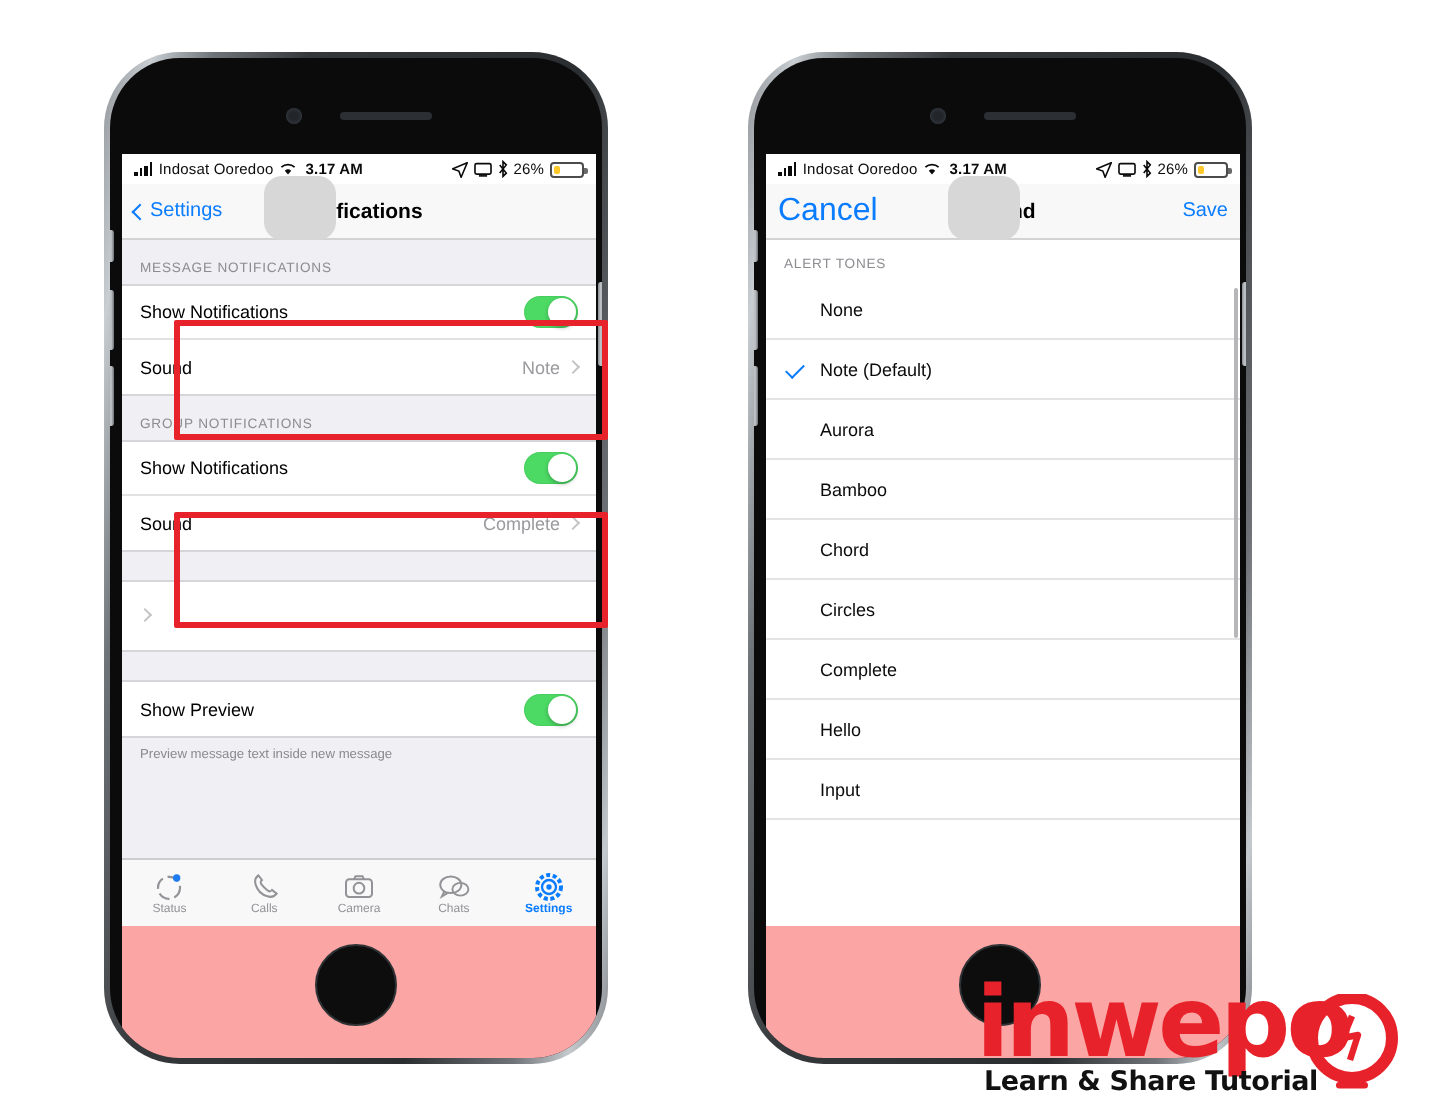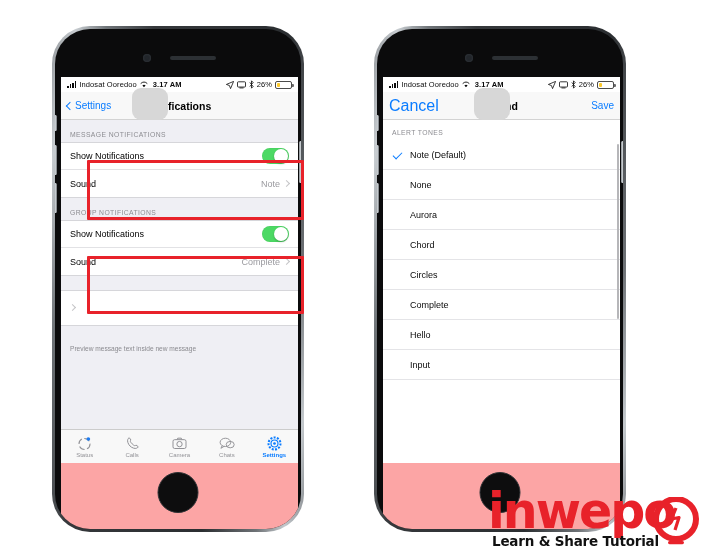--- a/index.html
+++ b/index.html
@@ -335,20 +335,28 @@
           <div class="spacer"></div>
 
           <div class="group">
             <div class="row tall">
               <span class="disc"></span>
             </div>
           </div>
 
           <div class="spacer"></div>
 
+          <div class="group">
+            <div class="row">
+              <span class="label">Show Preview</span>
+              <span class="toggle">
+                  <span class="knob"></span>
+                </span>
+            </div>
+          </div>
           <div class="footnote">Preview message text inside new message</div>
 
           <div class="tabbar">
             <div class="tab">
               <svg width="15" height="15" viewBox="0 0 18 18">
                 <circle cx="9" cy="9.5" r="6.6" fill="none" stroke="#929297" stroke-width="1.3" stroke-dasharray="7 3"></circle>
                 <circle cx="13.6" cy="3.6" r="2.2" fill="#1e7bf0"></circle>
               </svg>
               <span class="tl">Status</span>
             </div>
@@ -439,28 +447,31 @@
           <div class="nav-left-btn">Cancel</div>
           <div class="title-artifact" style="left:91px;"></div>
           <div class="nav-title">Sound</div>
           <div class="nav-right-btn">Save</div>
         </div>
 
         <div class="content plain">
           <div class="sect-header" style="background:#fff;padding-top:9px;">ALERT TONES</div>
 
           <div class="tone-row">
+            <span>None</span>
+          </div>
+          <div class="tone-row">
             <span class="tone-check"></span>
             <span>Note (Default)</span>
           </div>
           <div class="tone-row">
-            <span>None</span>
-          </div>
-          <div class="tone-row">
             <span>Aurora</span>
+          </div>
+          <div class="tone-row">
+            <span>Bamboo</span>
           </div>
           <div class="tone-row">
             <span>Chord</span>
           </div>
           <div class="tone-row">
             <span>Circles</span>
           </div>
           <div class="tone-row">
             <span>Complete</span>
           </div>

